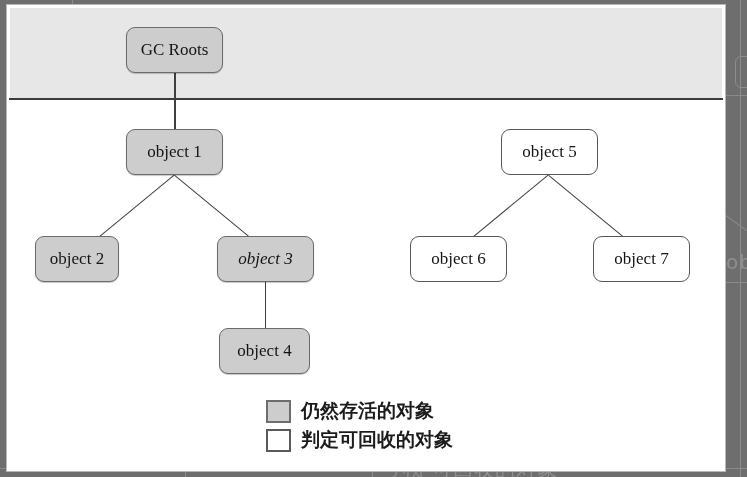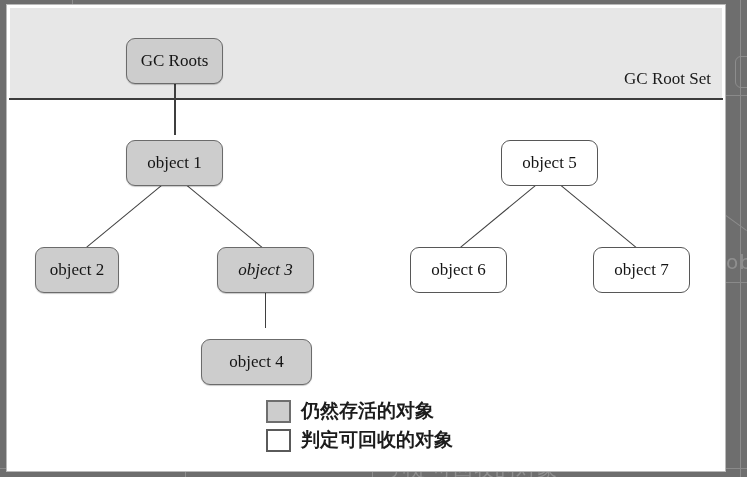--- a/index.html
+++ b/index.html
@@ -94,21 +94,20 @@
   .node {
     position: absolute;
     box-sizing: border-box;
     display: flex;
     align-items: center;
     justify-content: center;
     border-radius: 9px;
     font-size: 17px;
     color: #141414;
     white-space: nowrap;
-    margin-top: 11px;
   }
   .node.alive {
     background: #cdcdcd;
     border: 1.6px solid #6b6b6b;
     box-shadow: 0 1px 1px rgba(0,0,0,0.22);
   }
   .node.dead {
     background: #ffffff;
     border: 1.1px solid #575757;
   }
@@ -172,21 +171,20 @@
     <div class="bg-ghost-box" style="left:735px; top:56px; width:30px; height:30px;"></div>
     <div class="bg-ghost-diag" style="left:726px; top:215px; width:26px; transform:rotate(36deg);"></div>
     <div class="bg-ghost-text" style="left:726px; top:250px;">ob</div>
     <div class="bg-ghost-text" style="left:390px; top:456px;">判定可回收的对象</div>
   </div>
 
   <div class="panel">
 
     <div class="root-band"></div>
     <div class="root-band-rule"></div>
-    <div class="root-band-label">GC Root Set</div>
 
     <div class="edge" style="left:167px; top:68px; width:1.6px; height:62px;"></div>
 
     <div class="edge" style="left:168px; top:170px; width:114px; height:1.4px; transform:rotate(140.5deg);"></div>
 
     <div class="edge" style="left:168px; top:170px; width:114px; height:1.4px; transform:rotate(39.5deg);"></div>
 
     <div class="edge" style="left:258px; top:277px; width:1.4px; height:46px;"></div>
 
     <div class="edge" style="left:542px; top:170px; width:114px; height:1.2px; transform:rotate(140.5deg);"></div>
@@ -194,21 +192,21 @@
     <div class="edge" style="left:542px; top:170px; width:114px; height:1.2px; transform:rotate(39.5deg);"></div>
 
     <div class="node alive" style="left:119px; top:22px; width:97px; height:46px;">GC Roots</div>
 
     <div class="node alive" style="left:119px; top:124px; width:97px; height:46px;">object 1</div>
 
     <div class="node alive" style="left:28px; top:231px; width:84px; height:46px;">object 2</div>
 
     <div class="node alive" style="left:210px; top:231px; width:97px; height:46px;font-style:italic;">object 3</div>
 
-    <div class="node alive" style="left:194px; top:323px; width:111px; height:46px;text-align:center;">object 4</div>
+    <div class="node alive" style="left:212px; top:323px; width:91px; height:46px;text-align:center;">object 4</div>
 
     <div class="node dead" style="left:494px; top:124px; width:97px; height:46px;">object 5</div>
 
     <div class="node dead" style="left:403px; top:231px; width:97px; height:46px;">object 6</div>
 
     <div class="node dead" style="left:586px; top:231px; width:97px; height:46px;">object 7</div>
 
     <div class="legend-swatch alive" style="left:259px; top:395px;"></div>
     <div class="legend-text" style="left:294px; top:393px;">仍然存活的对象</div>
 

